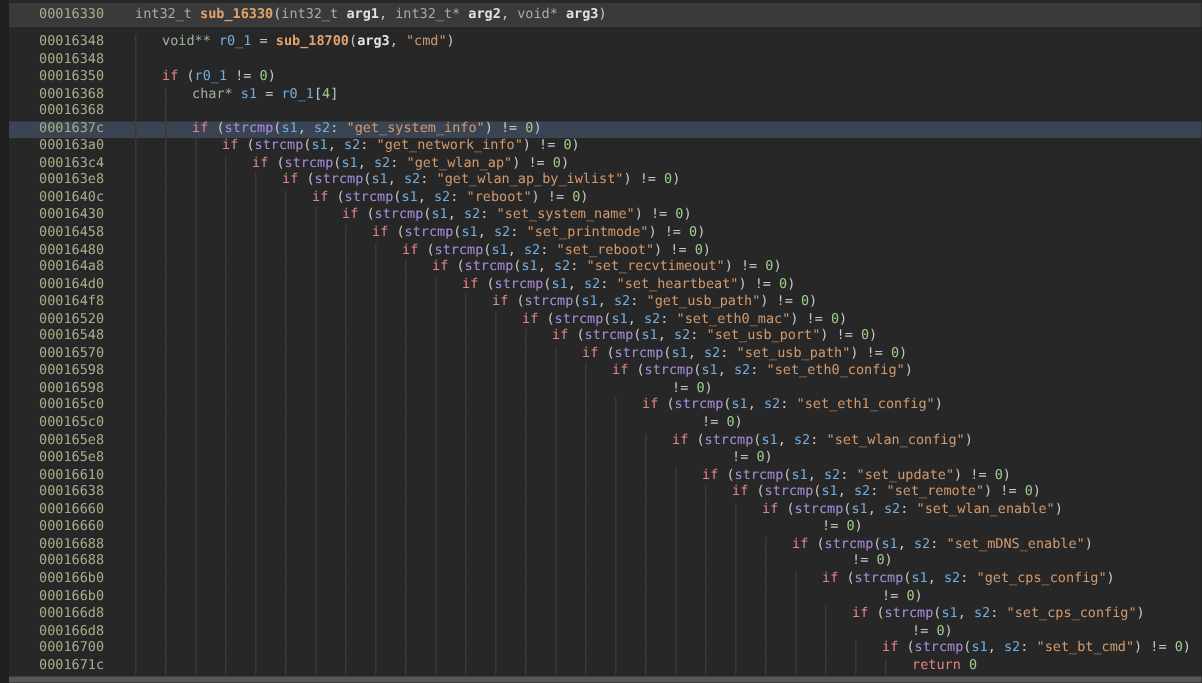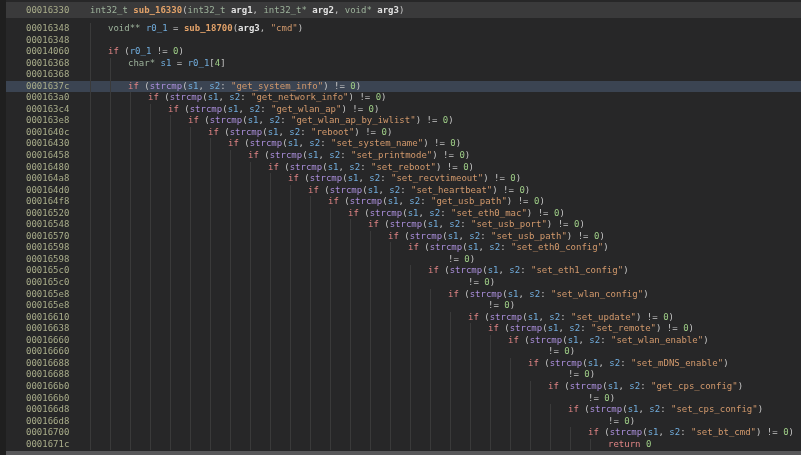--- a/index.html
+++ b/index.html
@@ -25,21 +25,21 @@
   .a{color:#e2e2e2;font-weight:bold;} 
 </style>
 </head>
 <body>
 
 <div class="view">
   <div class="hdr" id="hdr-row"><span class="addr" style="left: 20px;">00016330</span><span class="code" style="left: 84px;"><span class="t">int32_t</span><span class="p"> </span><span class="f">sub_16330</span><span class="p">(</span><span class="t">int32_t</span><span class="p"> </span><span class="a">arg1</span><span class="p">, </span><span class="t">int32_t*</span><span class="p"> </span><span class="a">arg2</span><span class="p">, </span><span class="t">void*</span><span class="p"> </span><span class="a">arg3</span><span class="p">)</span></span></div>
   <div class="rows" id="rows">
       <div class="row"><span class="addr" style="left: 20px;">00016348</span><span class="guide" style="left: 84px;"></span><span class="code" style="left: 102px;"><span class="t">void**</span><span class="p"> </span><span class="v">r0_1</span><span class="p"> = </span><span class="f">sub_18700</span><span class="p">(</span><span class="a">arg3</span><span class="p">, </span><span class="s">"cmd"</span><span class="p">)</span></span></div>
       <div class="row"><span class="addr" style="left: 20px;">00016348</span><span class="guide" style="left: 84px;"></span></div>
-      <div class="row"><span class="addr" style="left: 20px;">00014060</span><span class="guide" style="left: 84px;"></span><span class="code" style="left: 102px;"><span class="k">if</span><span class="p"> (</span><span class="v">r0_1</span><span class="p"> != </span><span class="n">0</span><span class="p">)</span></span></div>
+      <div class="row"><span class="addr" style="left: 20px;">00016350</span><span class="guide" style="left: 84px;"></span><span class="code" style="left: 102px;"><span class="k">if</span><span class="p"> (</span><span class="v">r0_1</span><span class="p"> != </span><span class="n">0</span><span class="p">)</span></span></div>
       <div class="row"><span class="addr" style="left: 20px;">00016368</span><span class="guide" style="left: 84px;"></span><span class="guide" style="left: 104px;"></span><span class="code" style="left: 122px;"><span class="t">char*</span><span class="p"> </span><span class="v">s1</span><span class="p"> = </span><span class="v">r0_1</span><span class="p">[</span><span class="n">4</span><span class="p">]</span></span></div>
       <div class="row"><span class="addr" style="left: 20px;">00016368</span><span class="guide" style="left: 84px;"></span><span class="guide" style="left: 104px;"></span></div>
       <div class="row hl"><span class="addr" style="left: 20px;">0001637c</span><span class="guide" style="left: 84px;"></span><span class="guide" style="left: 104px;"></span><span class="code" style="left: 122px;"><span class="k">if</span><span class="p"> (</span><span class="i">strcmp</span><span class="p">(</span><span class="v">s1</span><span class="p">, </span><span class="v">s2</span><span class="p">: </span><span class="s">"get_system_info"</span><span class="p">) != </span><span class="n">0</span><span class="p">)</span></span></div>
       <div class="row"><span class="addr" style="left: 20px;">000163a0</span><span class="guide" style="left: 84px;"></span><span class="guide" style="left: 104px;"></span><span class="guide" style="left: 124px;"></span><span class="code" style="left: 142px;"><span class="k">if</span><span class="p"> (</span><span class="i">strcmp</span><span class="p">(</span><span class="v">s1</span><span class="p">, </span><span class="v">s2</span><span class="p">: </span><span class="s">"get_network_info"</span><span class="p">) != </span><span class="n">0</span><span class="p">)</span></span></div>
       <div class="row"><span class="addr" style="left: 20px;">000163c4</span><span class="guide" style="left: 84px;"></span><span class="guide" style="left: 104px;"></span><span class="guide" style="left: 124px;"></span><span class="guide" style="left: 144px;"></span><span class="code" style="left: 162px;"><span class="k">if</span><span class="p"> (</span><span class="i">strcmp</span><span class="p">(</span><span class="v">s1</span><span class="p">, </span><span class="v">s2</span><span class="p">: </span><span class="s">"get_wlan_ap"</span><span class="p">) != </span><span class="n">0</span><span class="p">)</span></span></div>
       <div class="row"><span class="addr" style="left: 20px;">000163e8</span><span class="guide" style="left: 84px;"></span><span class="guide" style="left: 104px;"></span><span class="guide" style="left: 124px;"></span><span class="guide" style="left: 144px;"></span><span class="guide" style="left: 164px;"></span><span class="code" style="left: 182px;"><span class="k">if</span><span class="p"> (</span><span class="i">strcmp</span><span class="p">(</span><span class="v">s1</span><span class="p">, </span><span class="v">s2</span><span class="p">: </span><span class="s">"get_wlan_ap_by_iwlist"</span><span class="p">) != </span><span class="n">0</span><span class="p">)</span></span></div>
       <div class="row"><span class="addr" style="left: 20px;">0001640c</span><span class="guide" style="left: 84px;"></span><span class="guide" style="left: 104px;"></span><span class="guide" style="left: 124px;"></span><span class="guide" style="left: 144px;"></span><span class="guide" style="left: 164px;"></span><span class="guide" style="left: 184px;"></span><span class="code" style="left: 202px;"><span class="k">if</span><span class="p"> (</span><span class="i">strcmp</span><span class="p">(</span><span class="v">s1</span><span class="p">, </span><span class="v">s2</span><span class="p">: </span><span class="s">"reboot"</span><span class="p">) != </span><span class="n">0</span><span class="p">)</span></span></div>
       <div class="row"><span class="addr" style="left: 20px;">00016430</span><span class="guide" style="left: 84px;"></span><span class="guide" style="left: 104px;"></span><span class="guide" style="left: 124px;"></span><span class="guide" style="left: 144px;"></span><span class="guide" style="left: 164px;"></span><span class="guide" style="left: 184px;"></span><span class="guide" style="left: 204px;"></span><span class="code" style="left: 222px;"><span class="k">if</span><span class="p"> (</span><span class="i">strcmp</span><span class="p">(</span><span class="v">s1</span><span class="p">, </span><span class="v">s2</span><span class="p">: </span><span class="s">"set_system_name"</span><span class="p">) != </span><span class="n">0</span><span class="p">)</span></span></div>
       <div class="row"><span class="addr" style="left: 20px;">00016458</span><span class="guide" style="left: 84px;"></span><span class="guide" style="left: 104px;"></span><span class="guide" style="left: 124px;"></span><span class="guide" style="left: 144px;"></span><span class="guide" style="left: 164px;"></span><span class="guide" style="left: 184px;"></span><span class="guide" style="left: 204px;"></span><span class="guide" style="left: 224px;"></span><span class="code" style="left: 242px;"><span class="k">if</span><span class="p"> (</span><span class="i">strcmp</span><span class="p">(</span><span class="v">s1</span><span class="p">, </span><span class="v">s2</span><span class="p">: </span><span class="s">"set_printmode"</span><span class="p">) != </span><span class="n">0</span><span class="p">)</span></span></div>
       <div class="row"><span class="addr" style="left: 20px;">00016480</span><span class="guide" style="left: 84px;"></span><span class="guide" style="left: 104px;"></span><span class="guide" style="left: 124px;"></span><span class="guide" style="left: 144px;"></span><span class="guide" style="left: 164px;"></span><span class="guide" style="left: 184px;"></span><span class="guide" style="left: 204px;"></span><span class="guide" style="left: 224px;"></span><span class="guide" style="left: 244px;"></span><span class="code" style="left: 262px;"><span class="k">if</span><span class="p"> (</span><span class="i">strcmp</span><span class="p">(</span><span class="v">s1</span><span class="p">, </span><span class="v">s2</span><span class="p">: </span><span class="s">"set_reboot"</span><span class="p">) != </span><span class="n">0</span><span class="p">)</span></span></div>

